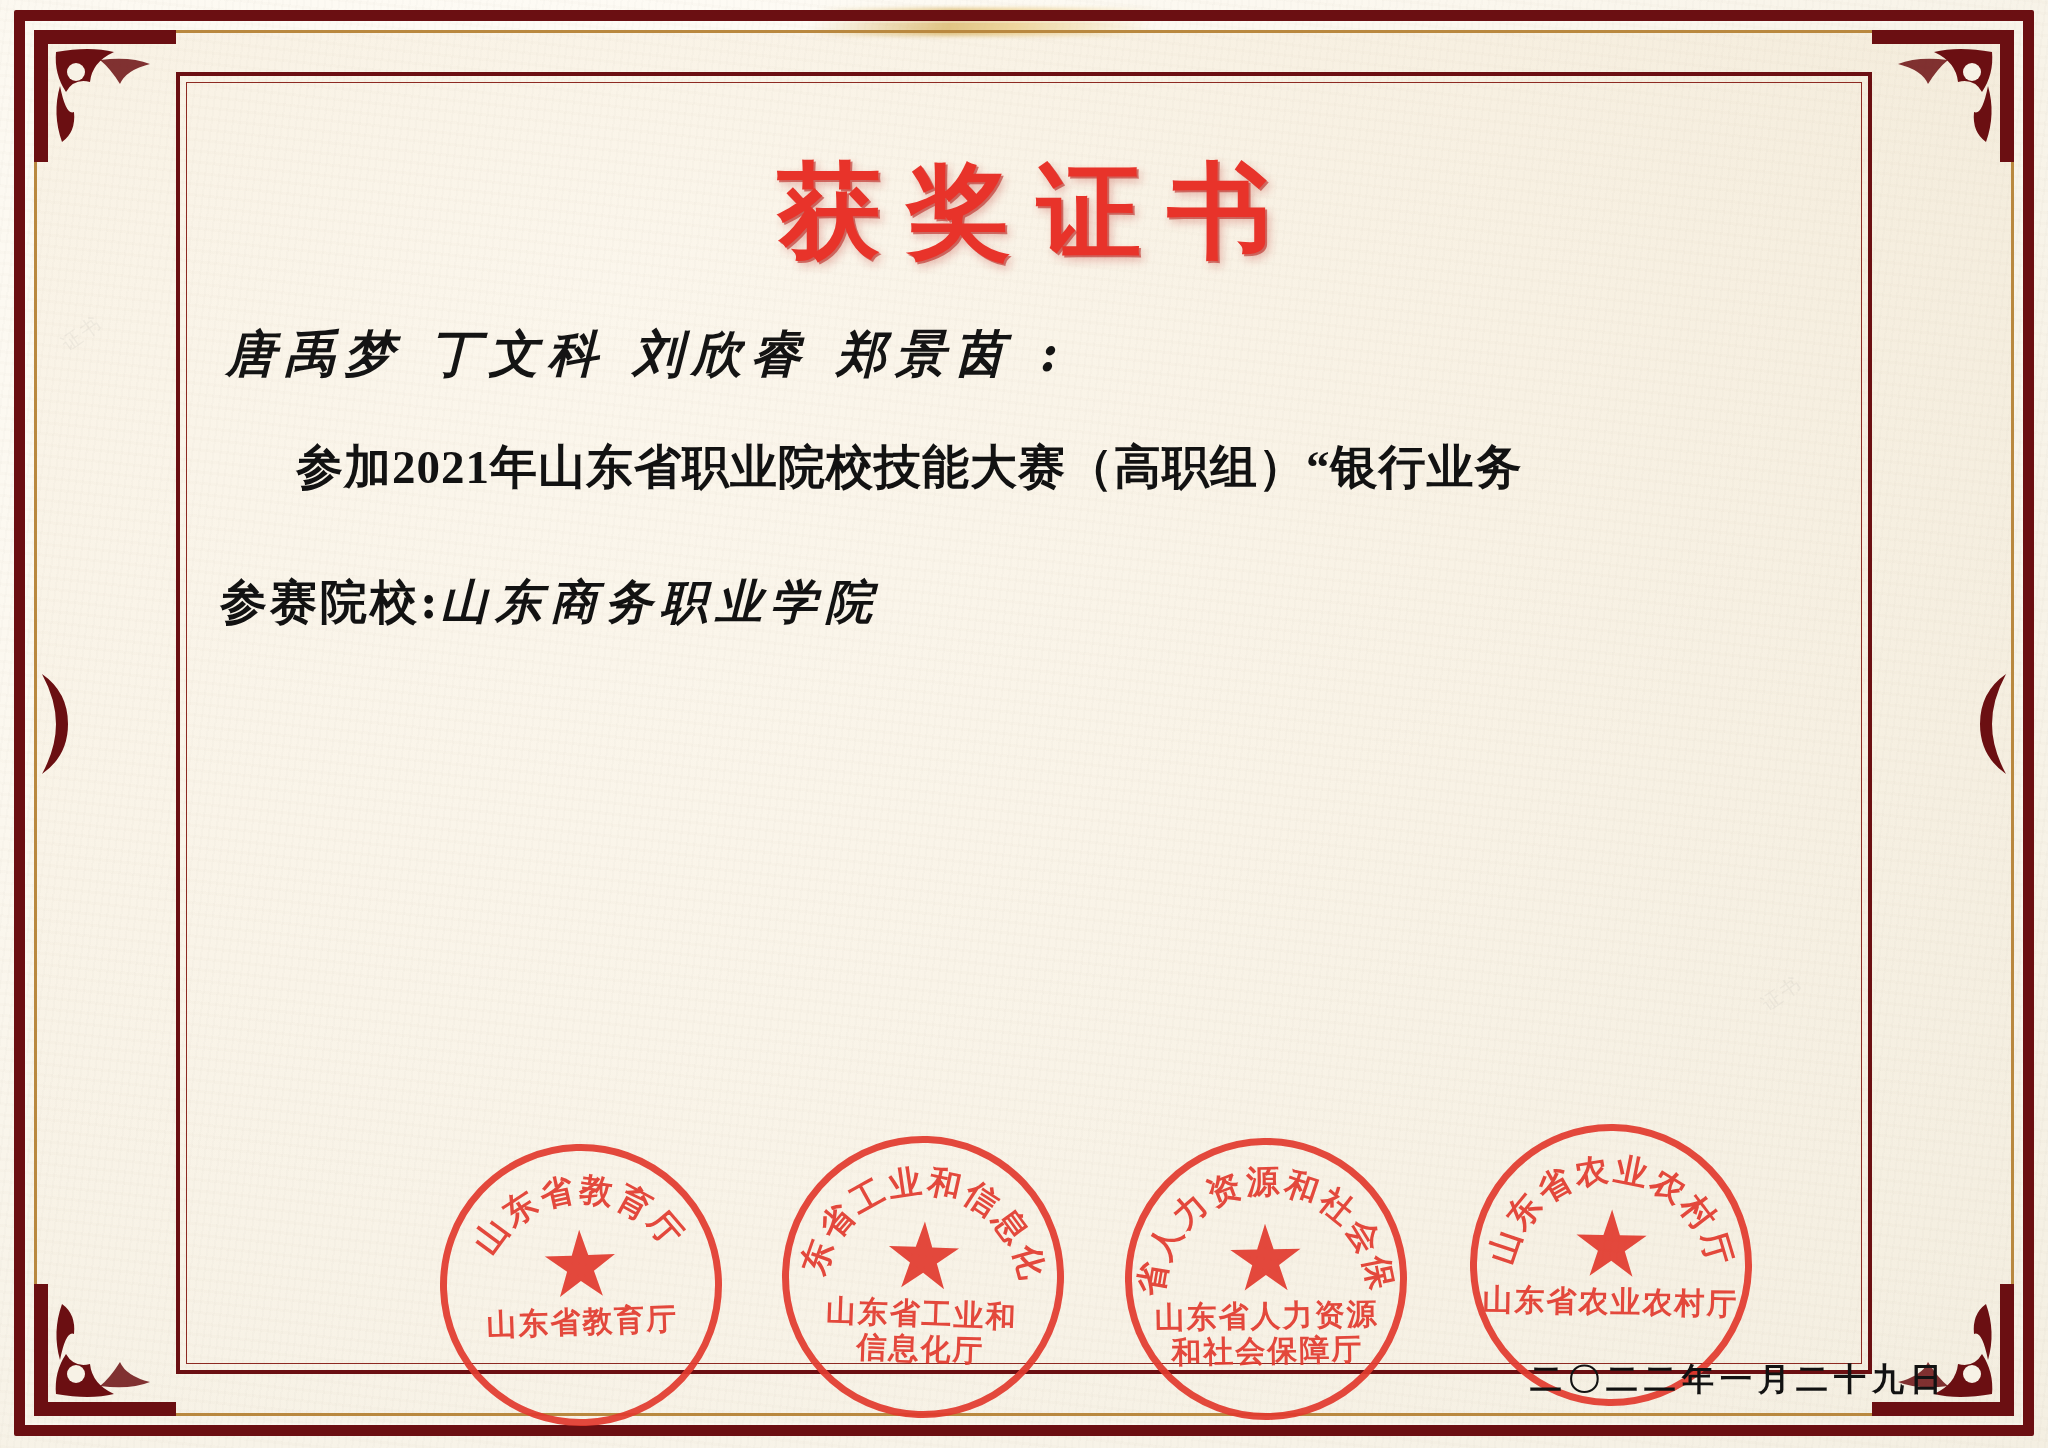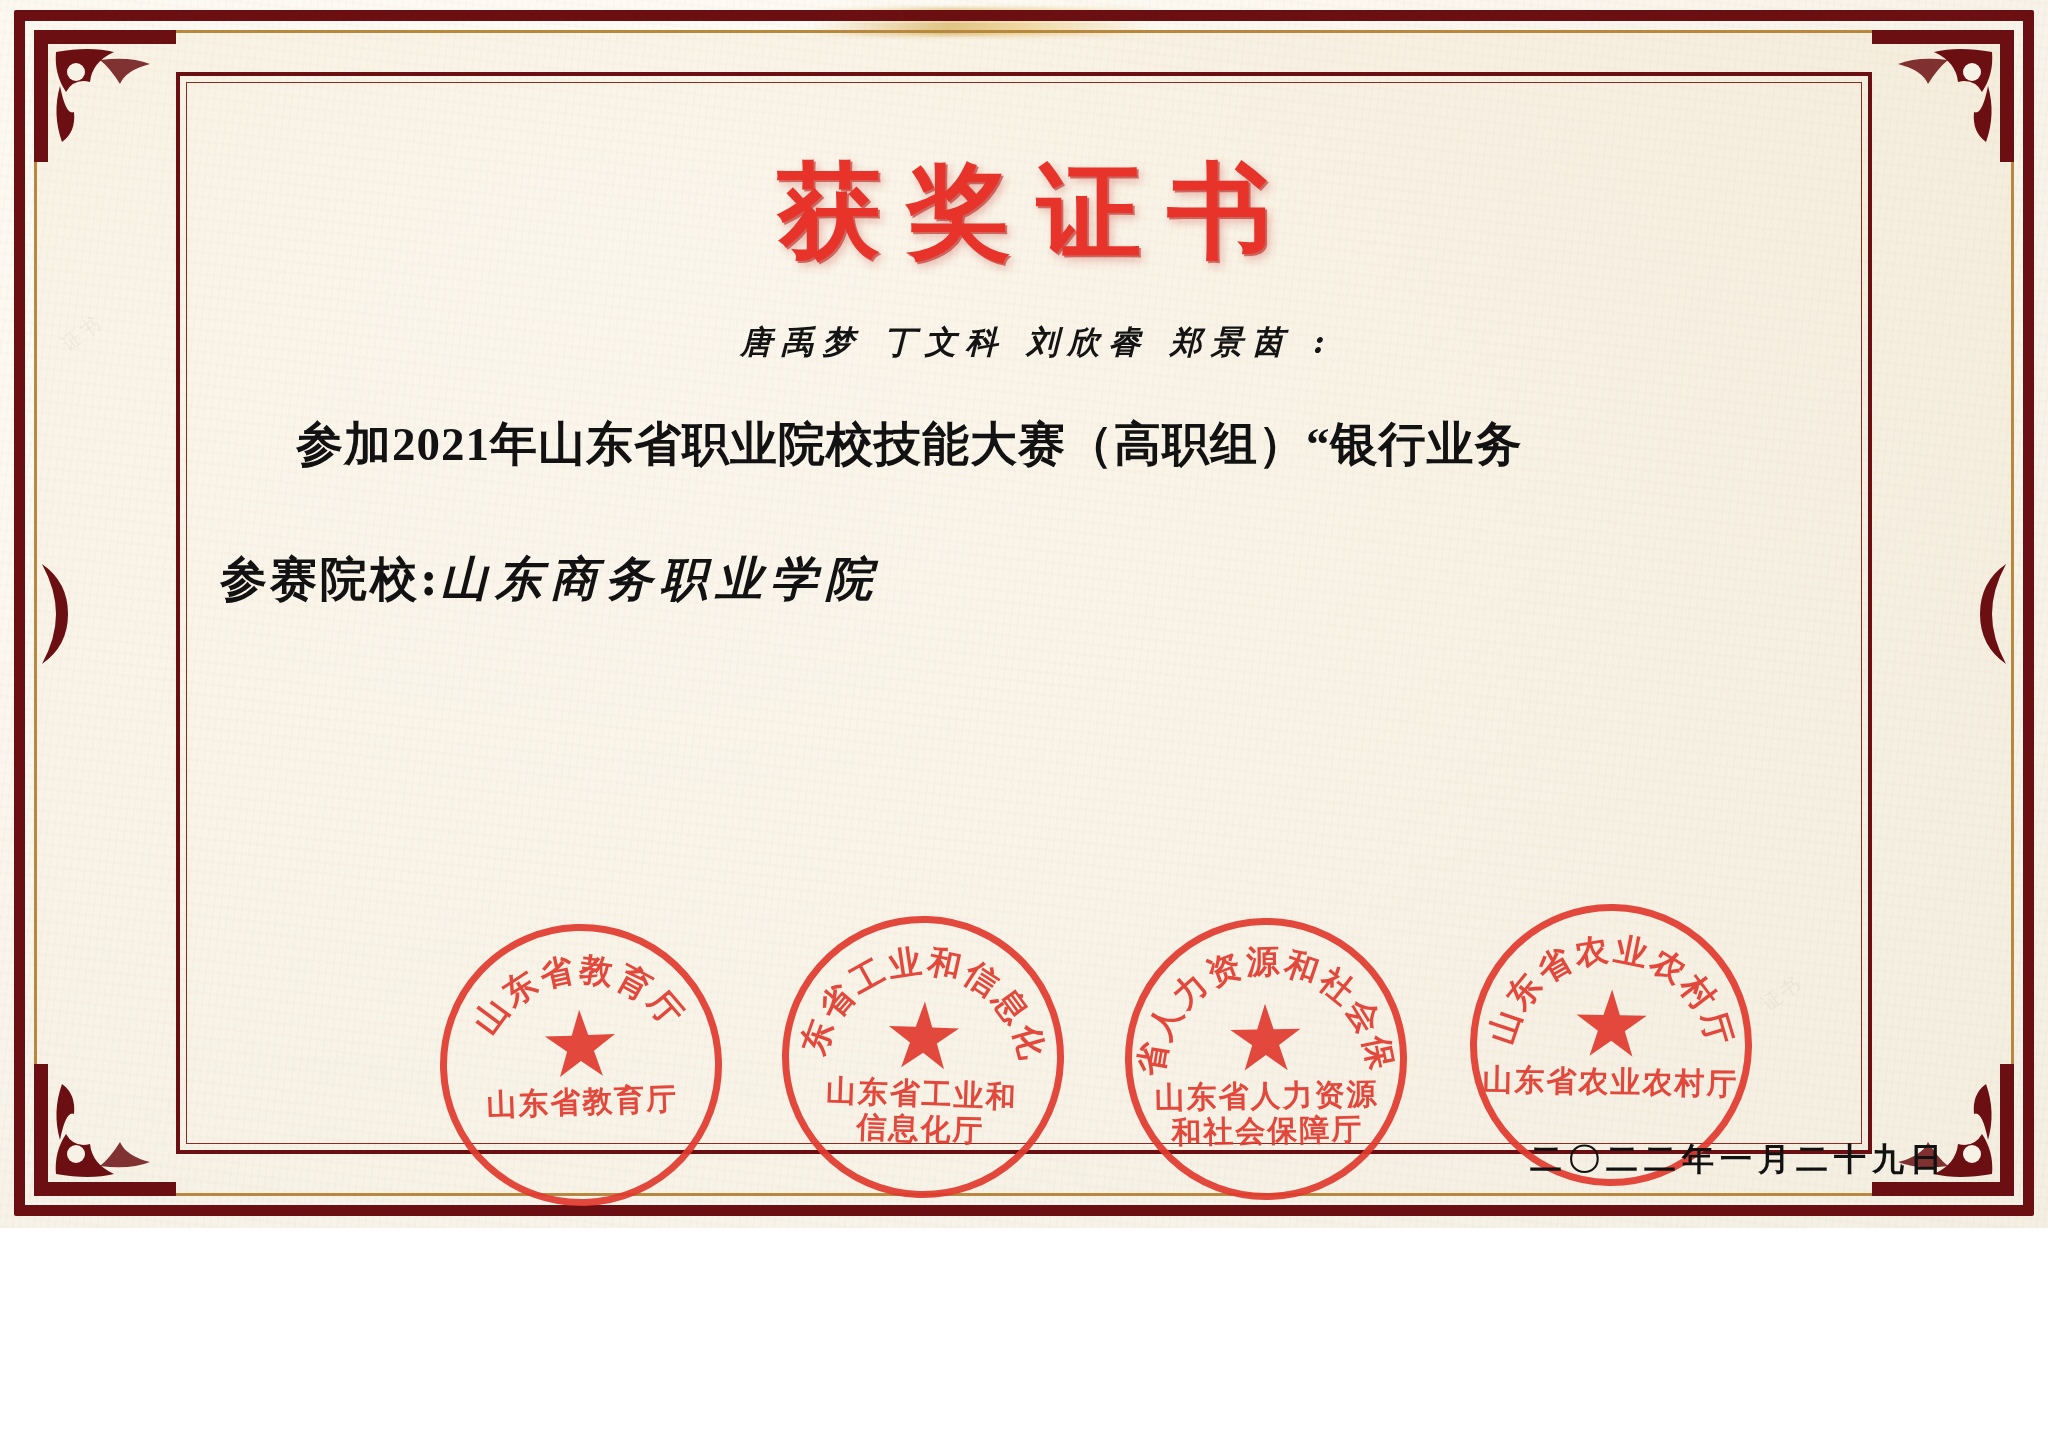--- a/index.html
+++ b/index.html
@@ -11,21 +11,21 @@
     width: 2048px;
     height: 1448px;
     overflow: hidden;
     font-family: "Liberation Serif", "DejaVu Serif", serif;
   }
 
   
   .certificate {
     position: relative;
     width: 2048px;
-    height: 1228px;
+    height: 1448px;
     background:
       radial-gradient(ellipse at 30% 20%, #fffdf8 0%, #fbf7ee 45%, #f4efe2 100%);
     box-sizing: border-box;
     overflow: hidden;
   }
 
   
   .paper-texture {
     position: absolute;
     inset: 0;
@@ -131,27 +131,26 @@
   .cert-no .label { letter-spacing: 2px; }
   .cert-no .value {
     font-family: "Liberation Mono", "DejaVu Sans Mono", monospace;
     letter-spacing: 1px;
     margin-left: 14px;
   }
 
   .names {
     margin-top: 56px;
     padding-left: 26px;
-    font-size: 32px;
+    font-size: 50px;
     font-weight: 700;
     color: #141414;
     letter-spacing: 9px;
     font-family: "DejaVu Serif", serif;
     font-style: italic;
-    text-align: center;
   }
 
   .body-text {
     margin-top: 40px;
     font-size: 47px;
     line-height: 1.68;
     color: #121212;
     font-weight: 700;
     letter-spacing: 1px;
     text-align: justify;

